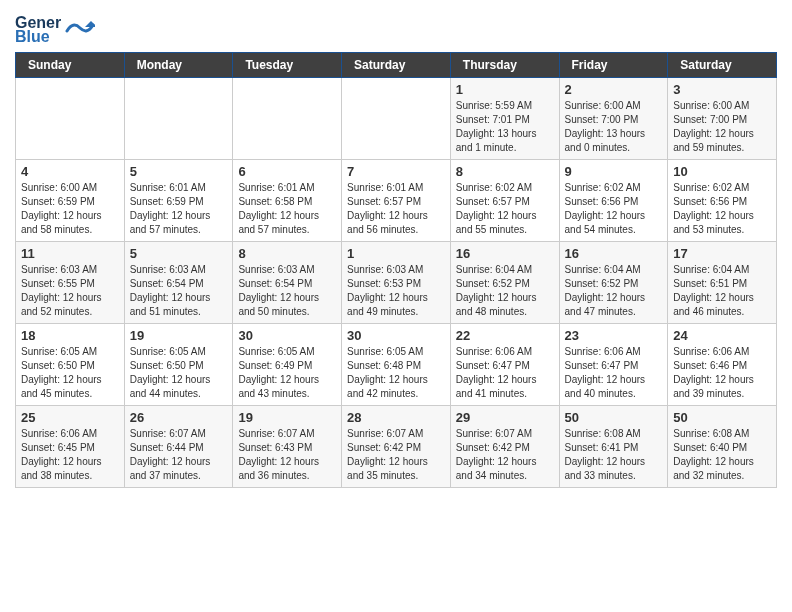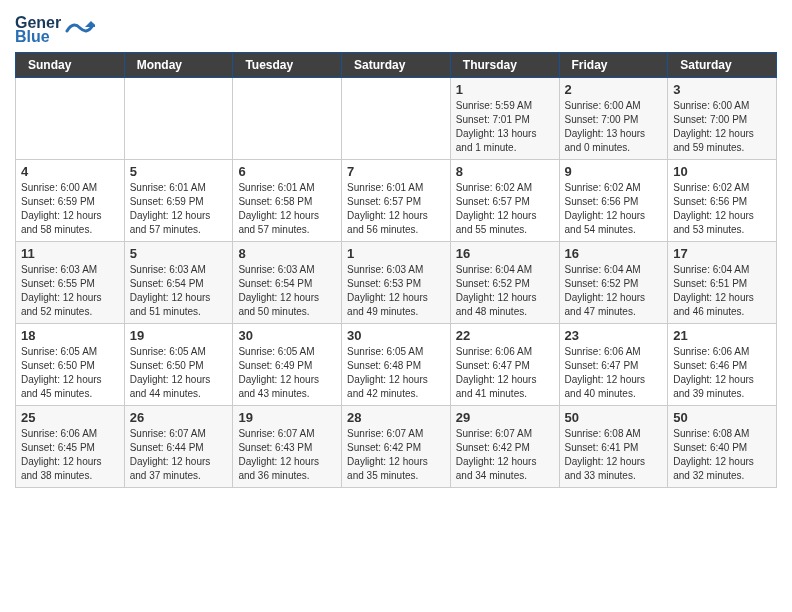--- a/index.html
+++ b/index.html
@@ -276,21 +276,21 @@
 and 41 minutes.</div>
         </td>
         <td>
           <span class="day-num">23</span>
           <div class="day-info" style="white-space: pre-line;">Sunrise: 6:06 AM
 Sunset: 6:47 PM
 Daylight: 12 hours
 and 40 minutes.</div>
         </td>
         <td>
-          <span class="day-num">21</span>
+          <span class="day-num">24</span>
           <div class="day-info" style="white-space: pre-line;">Sunrise: 6:06 AM
 Sunset: 6:46 PM
 Daylight: 12 hours
 and 39 minutes.</div>
         </td>
       </tr>
       <tr>
         <td>
           <span class="day-num">25</span>
           <div class="day-info" style="white-space: pre-line;">Sunrise: 6:06 AM

